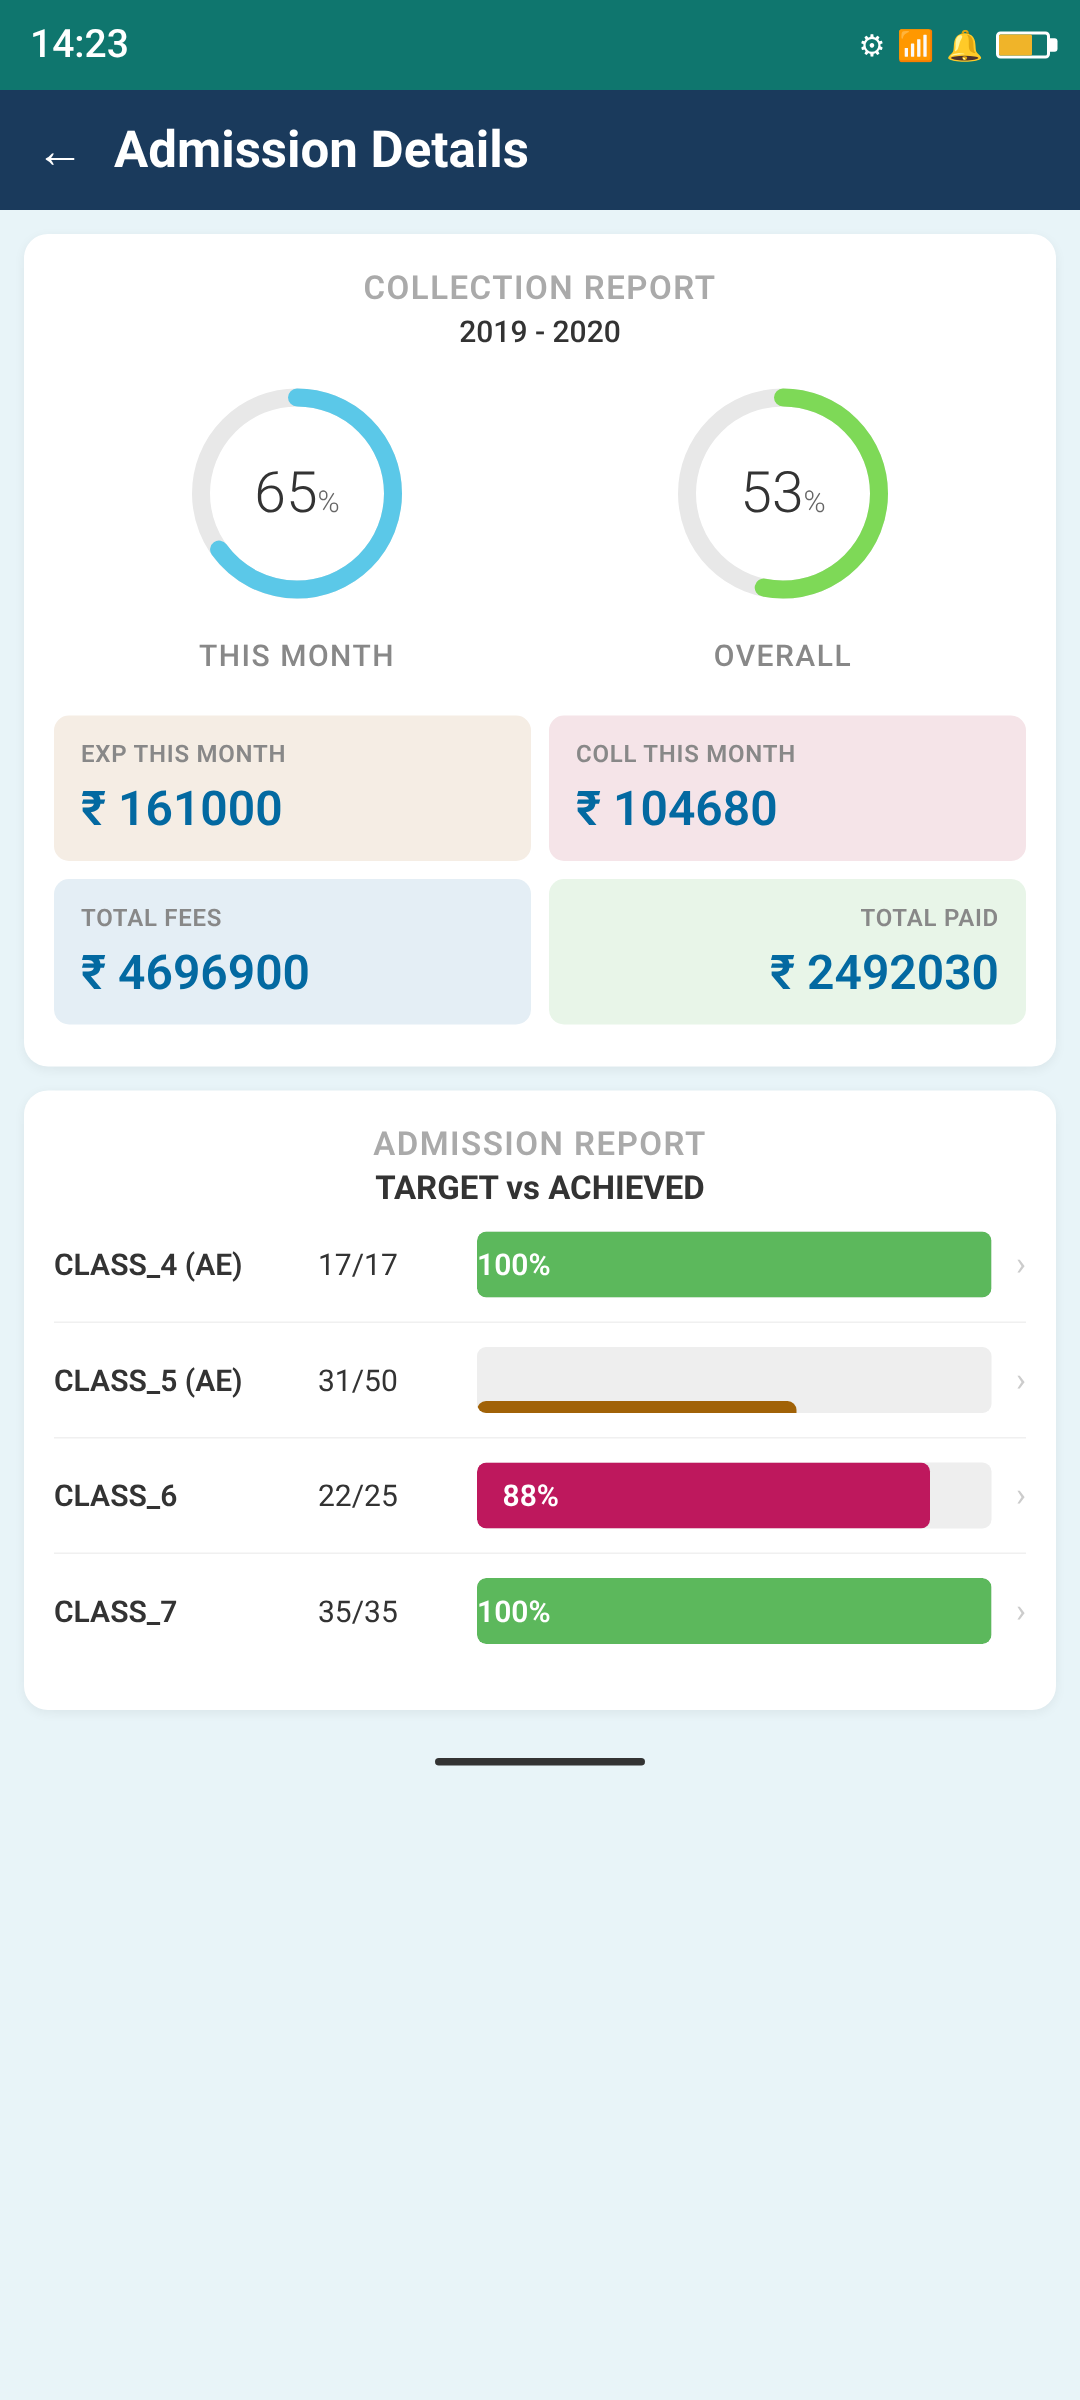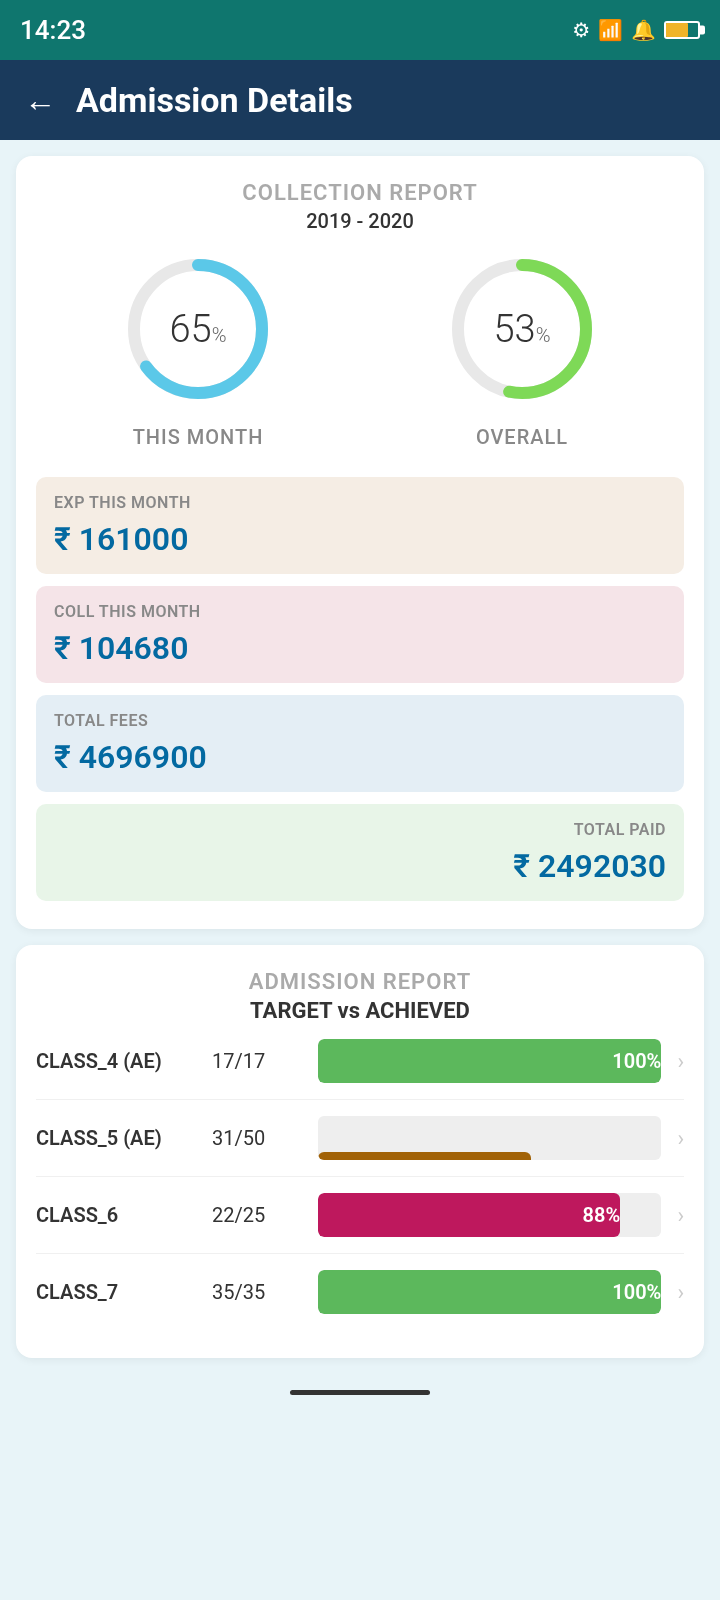--- a/index.html
+++ b/index.html
@@ -147,21 +147,21 @@
     .chart-label {
       font-size: 20px;
       color: #888;
       letter-spacing: 1px;
       font-weight: 500;
     }
 
     
     .stats-grid {
       display: grid;
-      grid-template-columns: 1fr;
+      grid-template-columns: 1fr 1fr;
       gap: 12px;
     }
     .stat-card {
       border-radius: 10px;
       padding: 16px 18px;
     }
     .stat-card.beige { background: #f5ede4; }
     .stat-card.pink { background: #f5e4e8; }
     .stat-card.blue { background: #e4eef5; }
     .stat-card.green { background: #e8f5e8; text-align: right; }
@@ -223,21 +223,21 @@
       border-radius: 6px;
       background: #eee;
       position: relative;
       overflow: hidden;
     }
     .progress-bar-fill {
       height: 100%;
       border-radius: 6px;
       display: flex;
       align-items: center;
-      justify-content: flex-end;
+      justify-content: flex-start;
     }
     .progress-label {
       color: white;
       font-size: 20px;
       font-weight: 600;
     }
     .chevron-icon {
       color: #ccc;
       font-size: 22px;
       flex-shrink: 0;

